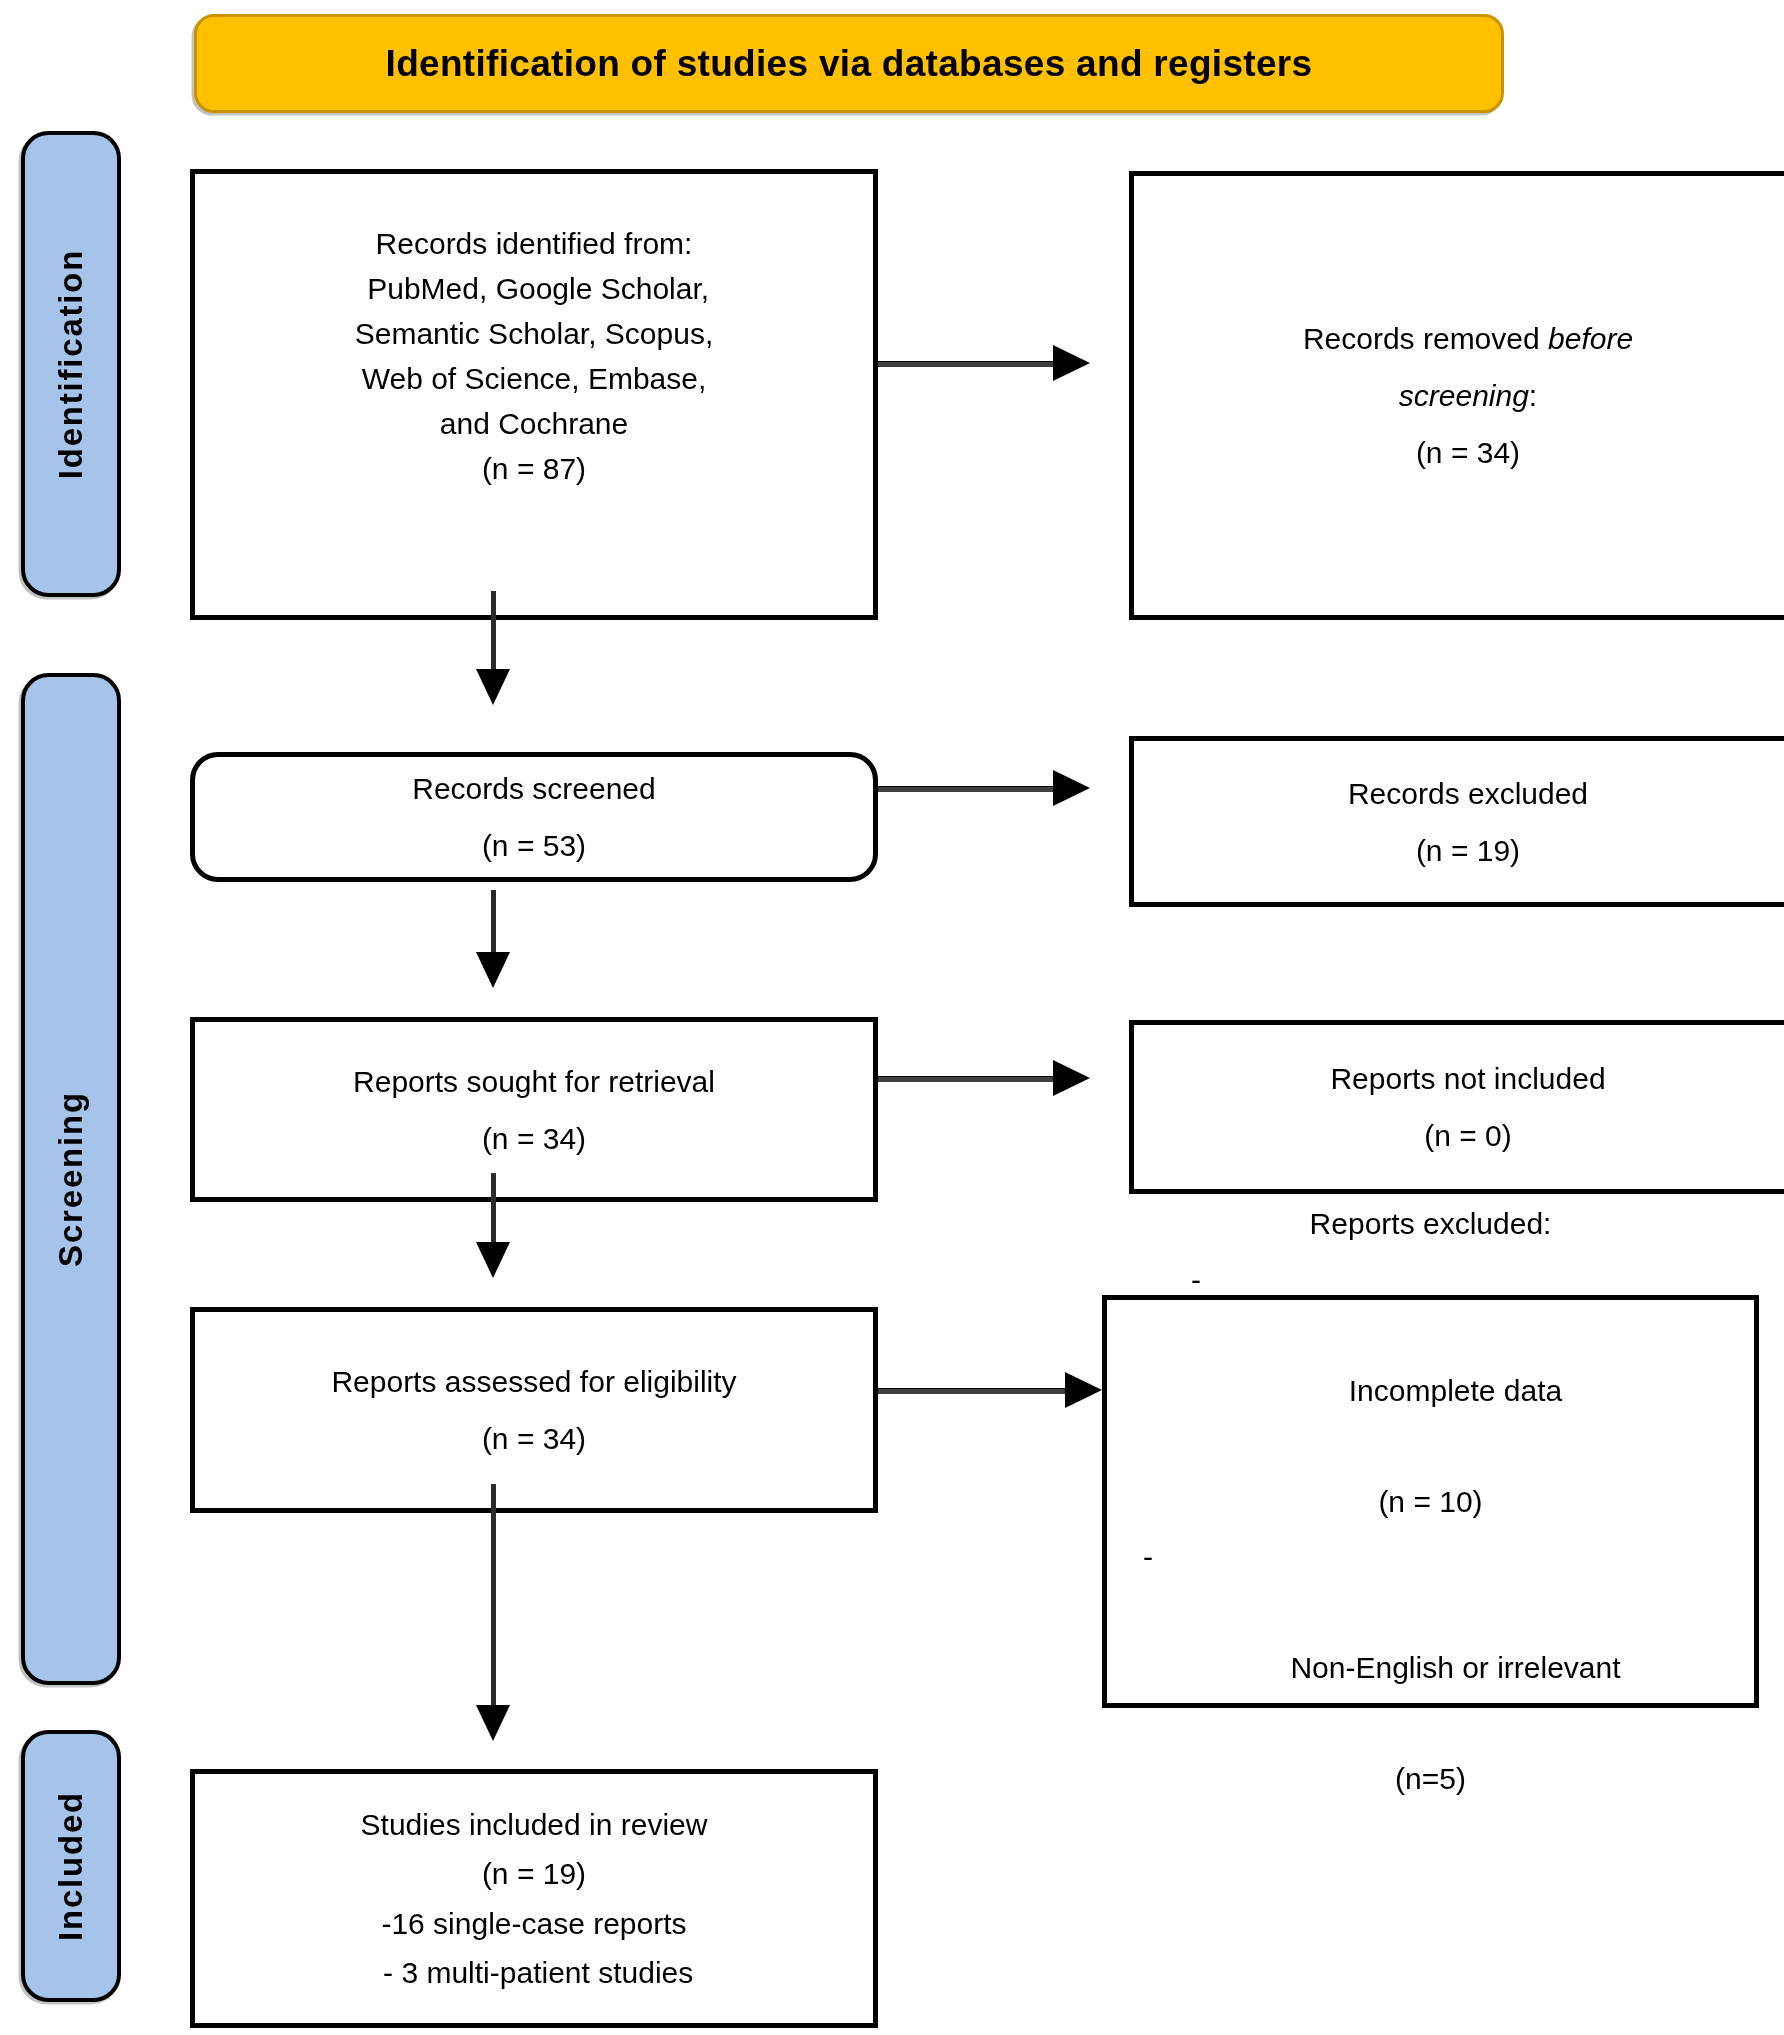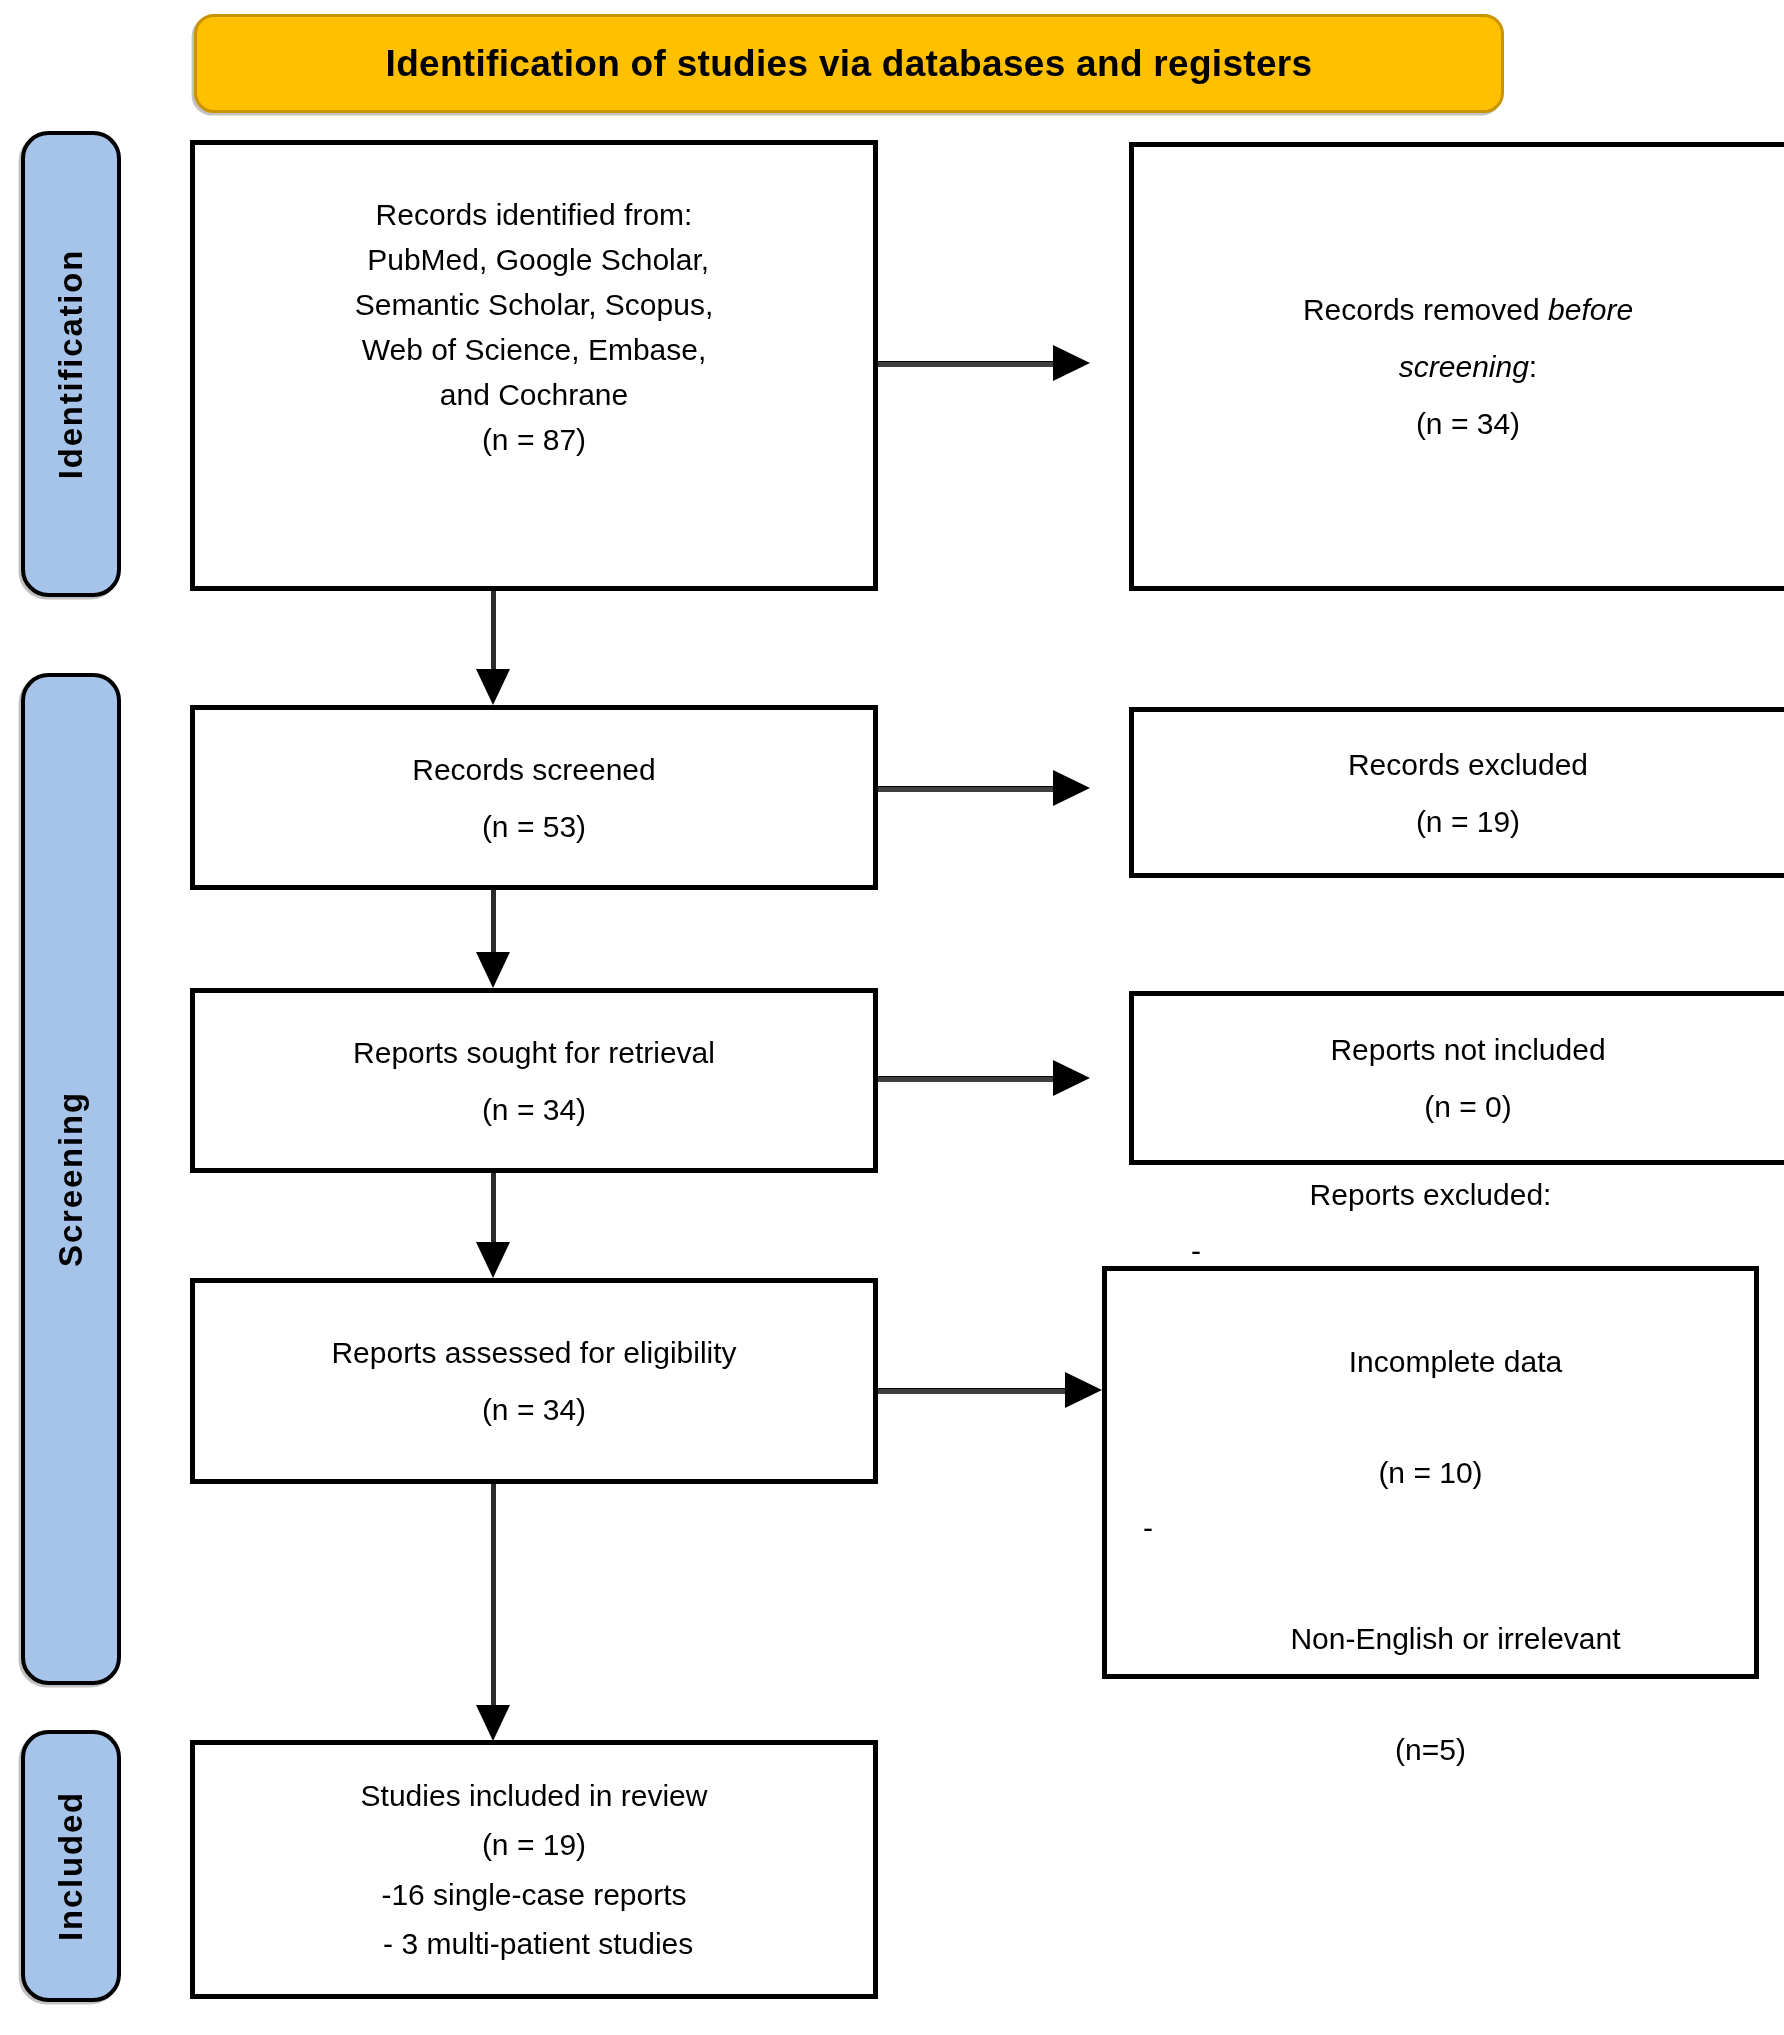--- a/index.html
+++ b/index.html
@@ -47,27 +47,28 @@
     position:absolute;
     background:#ffffff;
     border:5.4px solid #000;
     box-sizing:border-box;
     display:flex;flex-direction:column;
     align-items:center;justify-content:center;
     text-align:center;
     font-size:30px;
     line-height:1.9;
     white-space:pre-wrap;
+    margin-top:29px;
   }
   .box-line{width:100%;}
   .col-left{left:190px;width:688px;}
   .col-right{left:1129px;width:678px;}
   .box-records-identified{top:140px;height:451px;line-height:1.5;justify-content:flex-start;padding-top:47px;}
   .box-records-removed{top:142px;height:449px;}
-  .box-records-screened{top:705px;height:185px;}
+  .box-records-screened{top:723px;height:130px;border-radius:28px;}
   .box-records-excluded{top:707px;height:171px;}
   .box-reports-sought{top:988px;height:185px;}
   .box-reports-not-retrieved{top:991px;height:174px;}
   .box-reports-assessed{top:1278px;height:206px;}
   .box-reports-excluded{left:1102px;width:657px;top:1266px;height:413px;line-height:1.85;}
   .box-studies-included{top:1740px;height:259px;line-height:1.65;}
   .it{font-style:italic;}
   
   .bullet{position:relative;width:100%;}
   .bullet .dash{position:absolute;top:0;}

